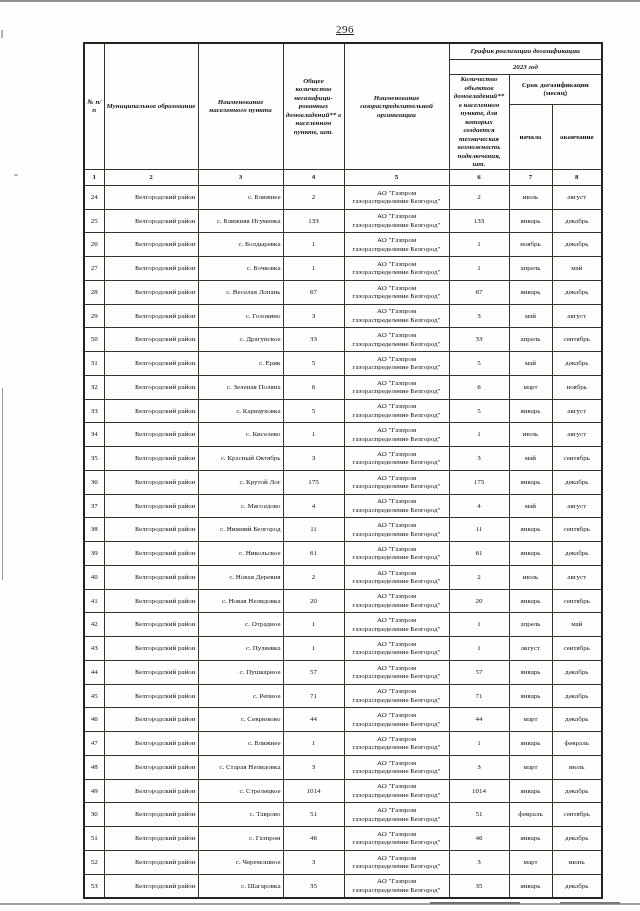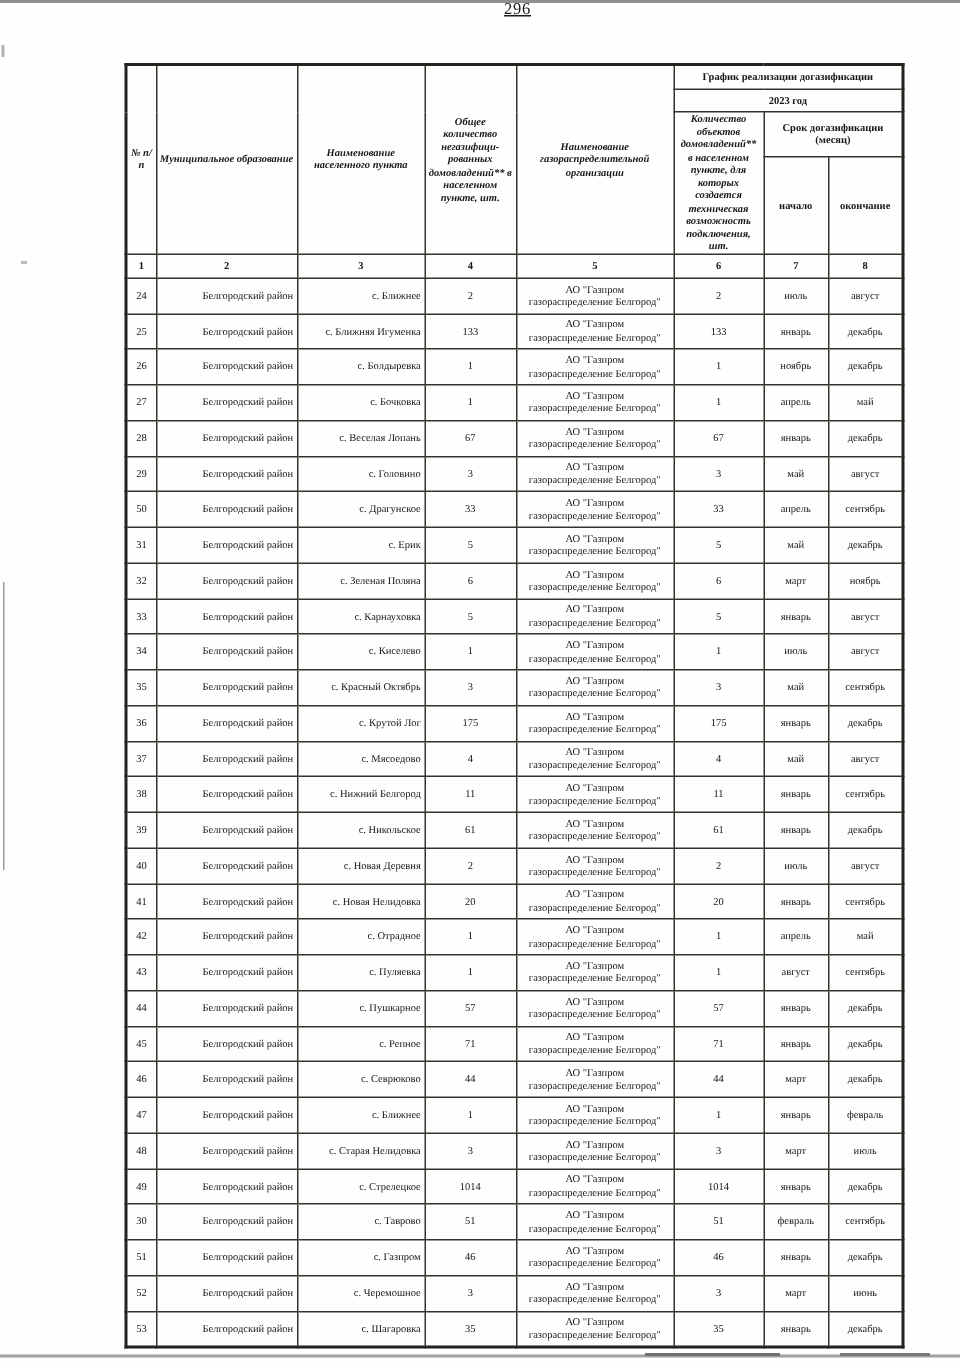--- a/index.html
+++ b/index.html
@@ -12,42 +12,42 @@
   .artifact{position:absolute;background:#8e8e8e;}
   .art-top{left:0;top:0;width:640px;height:2px;background:#8f8f8f;}
   .art-bottom{left:0;top:903px;width:640px;height:2px;background:#a0a0a0;}
   .art-bottom-dark1{left:430px;top:902px;width:90px;height:2px;background:#6f6f6f;}
   .art-bottom-dark2{left:560px;top:902px;width:60px;height:2px;background:#7a7a7a;}
   .art-left{left:2px;top:388px;width:1px;height:192px;background:#9a9a9a;}
   .art-tick1{left:1px;top:30px;width:2px;height:8px;background:#b0b0b0;}
   .art-tick2{left:14px;top:174px;width:4px;height:2px;background:#bdbdbd;}
 
   .page-number{
-    position:absolute;top:0;left:50px;width:590px;text-align:center;
+    position:absolute;top:23px;left:50px;width:590px;text-align:center;
     font-size:11px;letter-spacing:.5px;text-decoration:underline;
   }
 
   table.doc{
     position:absolute;left:83px;top:42px;width:518px;
     border-collapse:collapse;table-layout:fixed;
     border:2px solid #26221e;
   }
   table.doc td, table.doc th{
     border:1px solid #37322c;
     padding:0 2px;
     overflow:hidden;
     vertical-align:middle;
     font-size:7px;
     line-height:1.22;
     color:#191613;
   }
   th{font-weight:bold;text-align:center;}
   .hdr-big{font-size:7px;font-style:italic;}
-  .hdr-graf{height:15px;font-size:7.5px;}
-  .hdr-year{height:14px;font-size:7.5px;}
+  .hdr-graf{height:15px;font-size:7.5px;font-style:italic;}
+  .hdr-year{height:14px;font-size:7.5px;font-style:italic;}
   .hdr-srok{height:28px;}
   .hdr-se{height:62px;}
   .idx-row th{
     height:15px;font-size:7.5px;
     border-top:2px solid #26221e;border-bottom:2px solid #26221e;
   }
   tbody td{height:22.75px;}
   .c-num{text-align:center;}
   .c-left{text-align:right;padding-left:4px;}
   .c-org{text-align:center;font-size:6.8px;line-height:1.25;}

